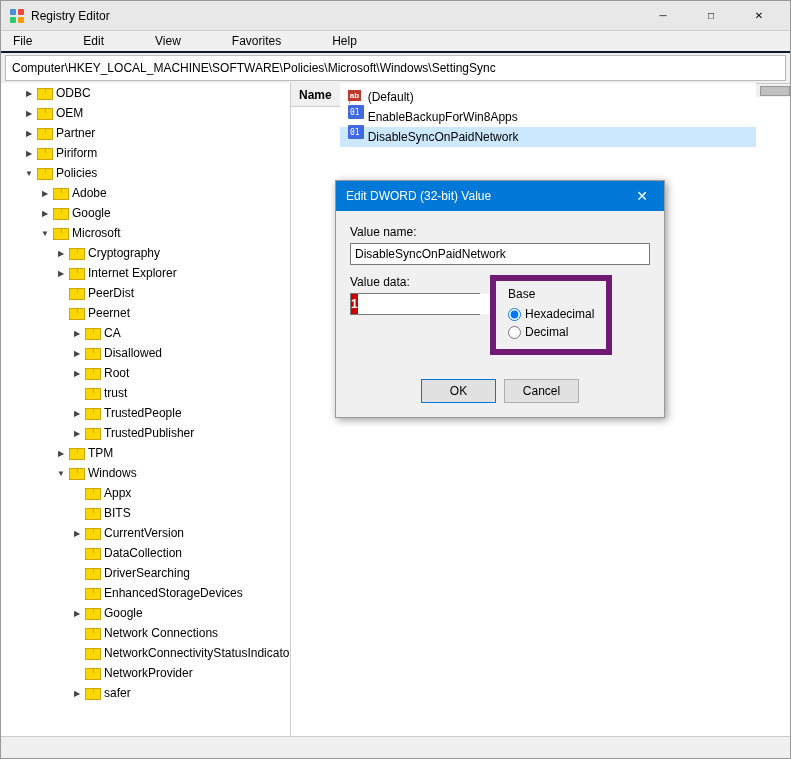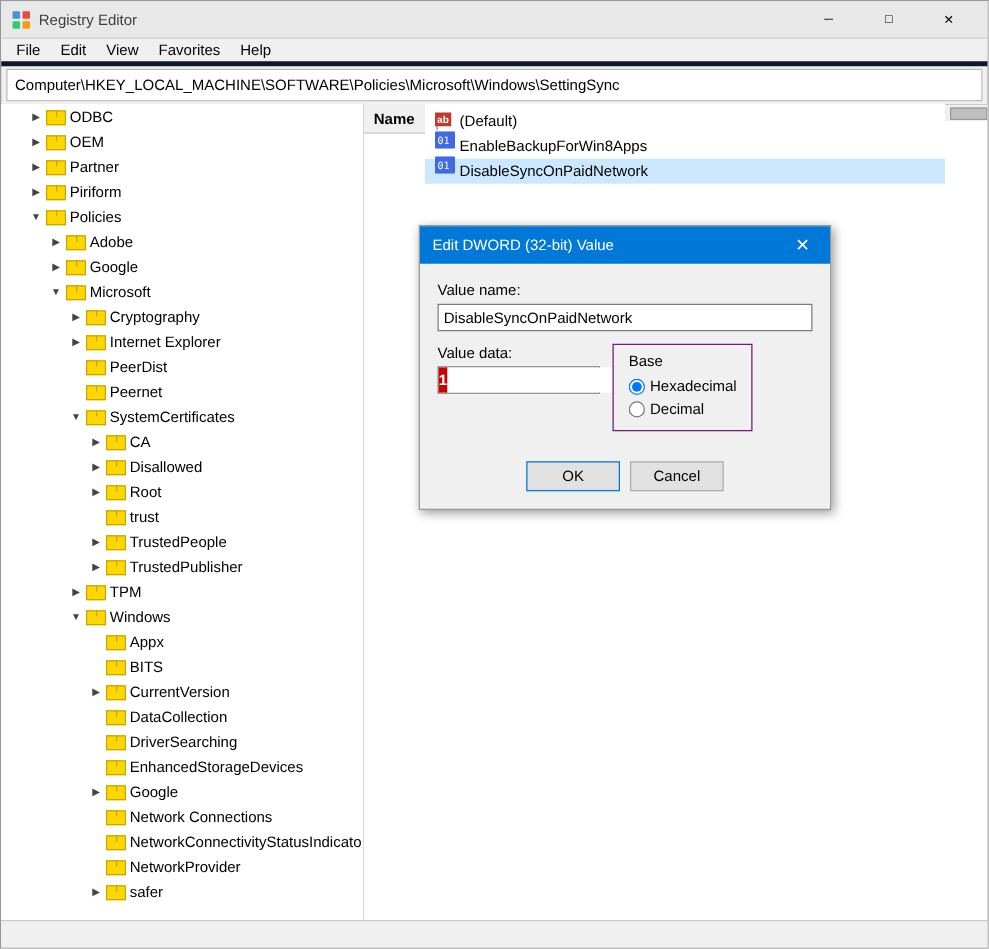--- a/index.html
+++ b/index.html
@@ -33,21 +33,21 @@
       flex-shrink: 0;
     }
     .title-bar-icon {
       width: 16px;
       height: 16px;
       margin-right: 6px;
     }
     .title-bar-text {
       flex: 1;
       font-size: 12px;
-      color: #404040;
+      color: #000000;
     }
     .title-bar-controls {
       display: flex;
       gap: 2px;
     }
     .title-btn {
       width: 46px;
       height: 30px;
       border: none;
       background: transparent;
@@ -55,24 +55,26 @@
       font-size: 10px;
       display: flex;
       align-items: center;
       justify-content: center;
     }
 
     
     .menu-bar {
       height: 22px;
       display: flex;
+      align-items: center;
       padding: 0 4px;
       background: #f0f0f0;
-      border-bottom: 4px solid #0f172a;
-      flex-shrink: 0;
+      border-bottom: 2px solid #0f172a;
+      flex-shrink: 0;
+      gap: 35px;
     }
     .menu-item {
       padding: 2px 8px;
       cursor: pointer;
       font-size: 12px;
     }
 
     
     .address-bar {
       height: 26px;
@@ -330,21 +332,21 @@
     .value-input {
       border: none;
       outline: none;
       font-size: 12px;
       padding: 2px 4px;
       flex: 1;
       height: 100%;
     }
 
     .base-section {
-      border: 1px solid #701a75;
+      border: 6px solid #701a75;
       padding: 6px 12px;
       background: #f0f0f0;
     }
     .base-title {
       font-size: 12px;
       color: #000;
       margin-bottom: 6px;
     }
     .radio-row {
       display: flex;
@@ -537,25 +539,20 @@
         <span class="folder-icon"></span>
         <span class="tree-label">PeerDist</span>
       </div>
 
       <div class="tree-item indent-3">
         <span class="expand-btn"></span>
         <span class="folder-icon"></span>
         <span class="tree-label">Peernet</span>
       </div>
 
-      <div class="tree-item indent-3">
-        <span class="expand-btn arrow-down"></span>
-        <span class="folder-icon"></span>
-        <span class="tree-label">SystemCertificates</span>
-      </div>
 
       <div class="tree-item indent-4">
         <span class="expand-btn arrow-right"></span>
         <span class="folder-icon"></span>
         <span class="tree-label">CA</span>
       </div>
 
       <div class="tree-item indent-4">
         <span class="expand-btn arrow-right"></span>
         <span class="folder-icon"></span>

